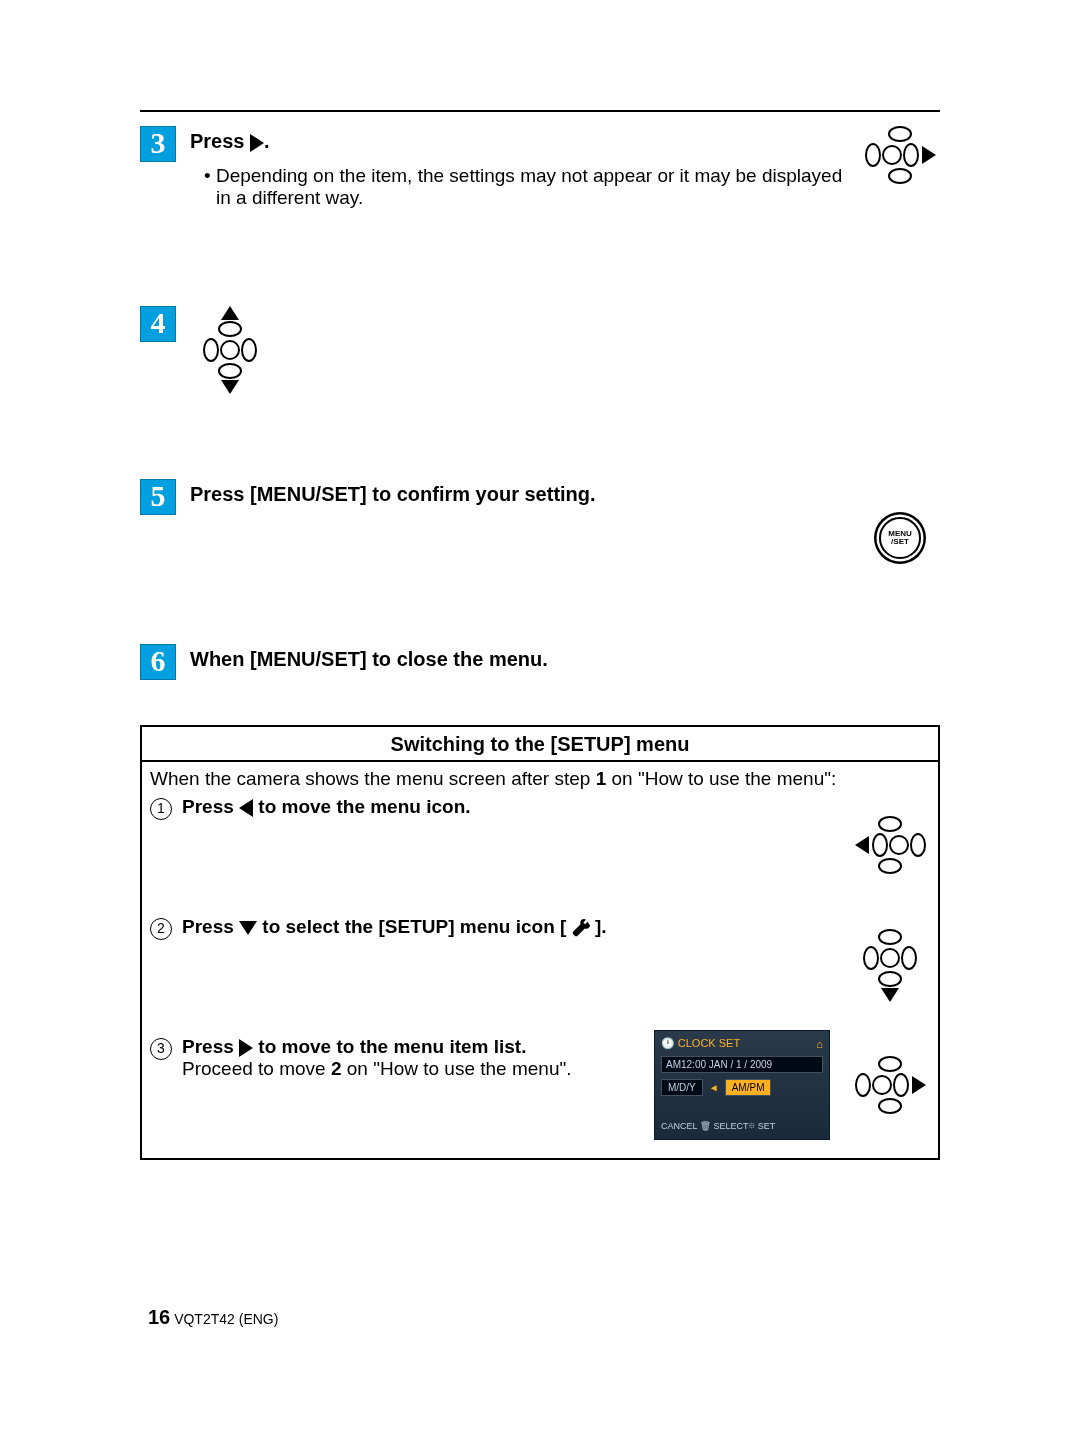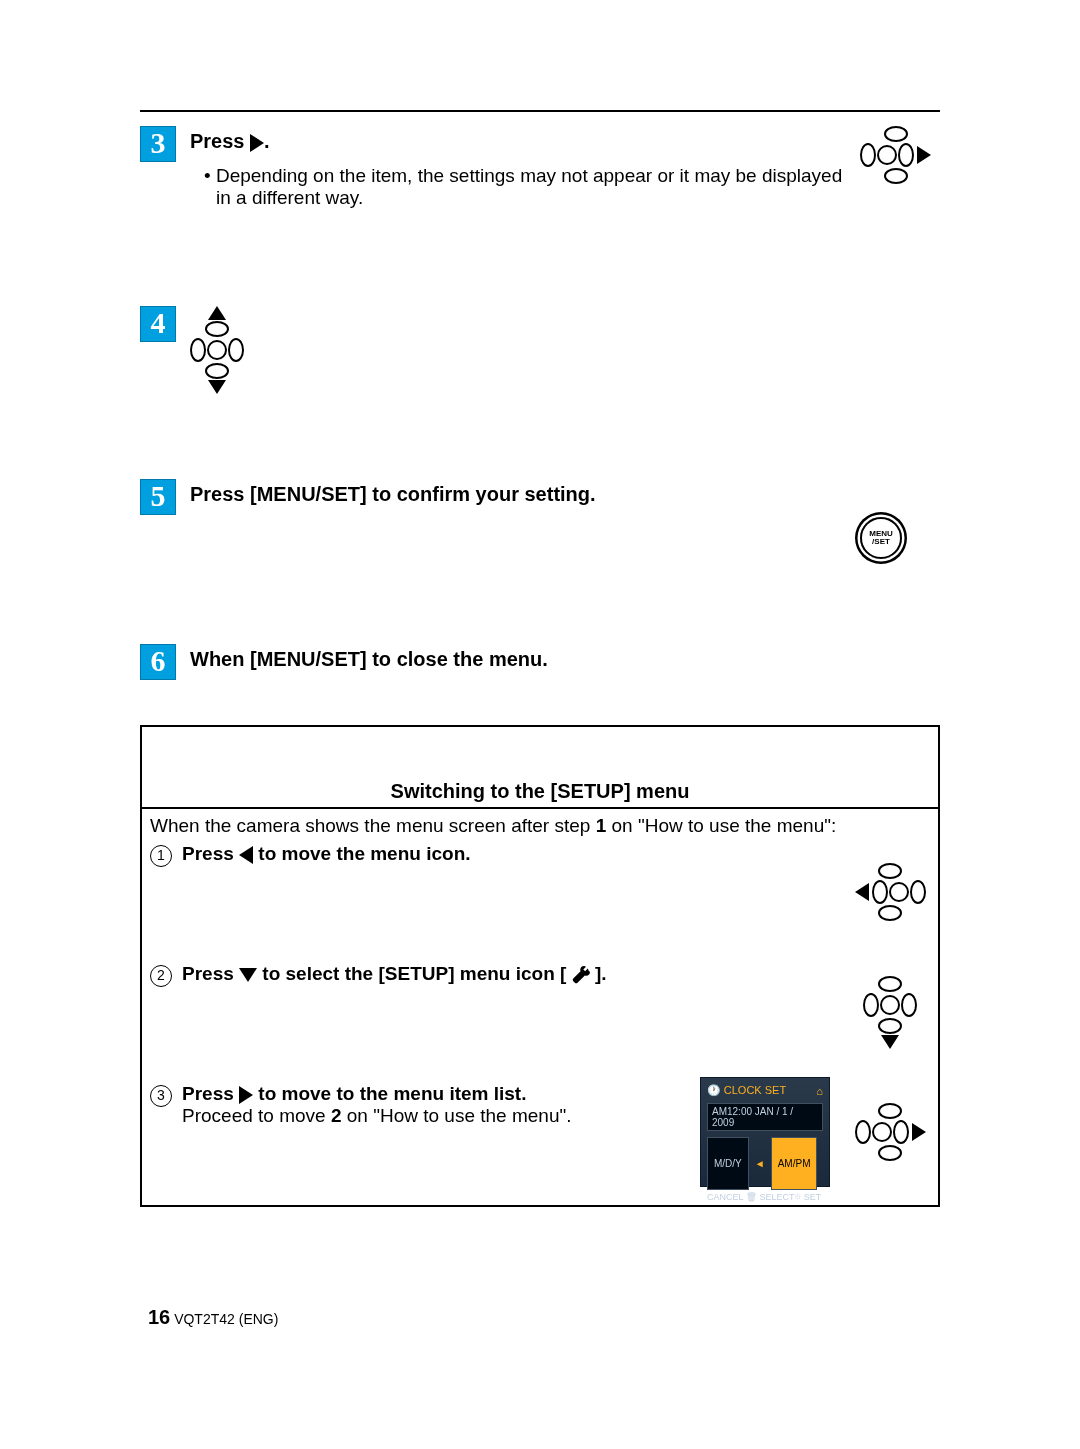--- a/index.html
+++ b/index.html
@@ -54,21 +54,21 @@
     padding-left: 14px;
     text-indent: -12px;
   }
   .step-example {
     font-size: 19px;
     margin: 0;
   }
   .step-icon-col {
     flex: 0 0 80px;
     display: flex;
-    justify-content: flex-start;
+    justify-content: center;
     align-items: center;
   }
   .tri {
     display: inline-block;
     width: 0;
     height: 0;
     vertical-align: middle;
   }
   .tri-right {
     border-top: 9px solid transparent;
@@ -112,21 +112,20 @@
   .boxed {
     border: 2px solid #000;
     margin-top: 0;
   }
   .boxed-title {
     text-align: center;
     font-weight: bold;
     font-size: 20px;
     padding: 6px 0 4px 0;
     border-bottom: 2px solid #000;
-    margin-top: 47px;
   }
   .boxed-body {
     padding: 6px 8px 18px 8px;
     font-size: 19px;
   }
   .sub-step {
     display: flex;
     align-items: flex-start;
     gap: 10px;
     margin-top: 6px;
@@ -169,21 +168,21 @@
     box-shadow: 0 0 0 2.5px #fff, 0 0 0 5px #000;
     display:flex;
     align-items:center;
     justify-content:center;
     flex-direction:column;
     font-size:8px;
     line-height:1;
     font-weight:bold;
   }
   .screenshot {
-    width: 130px;
+    width: 176px;
     height: 110px;
     background: linear-gradient(#2a3a4a,#1a2a3a);
     border: 1px solid #0a1a2a;
     display:flex;
     flex-direction:column;
     padding: 6px 6px 4px 6px;
     box-sizing:border-box;
     margin-right: 20px;
   }
   .shot-head {
@@ -204,21 +203,21 @@
   .shot-pill {
     display:flex;
     gap:6px;
     margin-top:6px;
   }
   .pill {
     background:#000a14;
     border:1px solid #405060;
     color:#c0d0e0;
     font-size:10px;
-    padding:20px 6px;
+    padding:2px 6px;
   }
   .pill.sel {
     background:#ffb020;
     color:#000;
   }
   .shot-foot {
     color:#c0d0e0;
     font-size:9px;
     margin-top:auto;
   }

